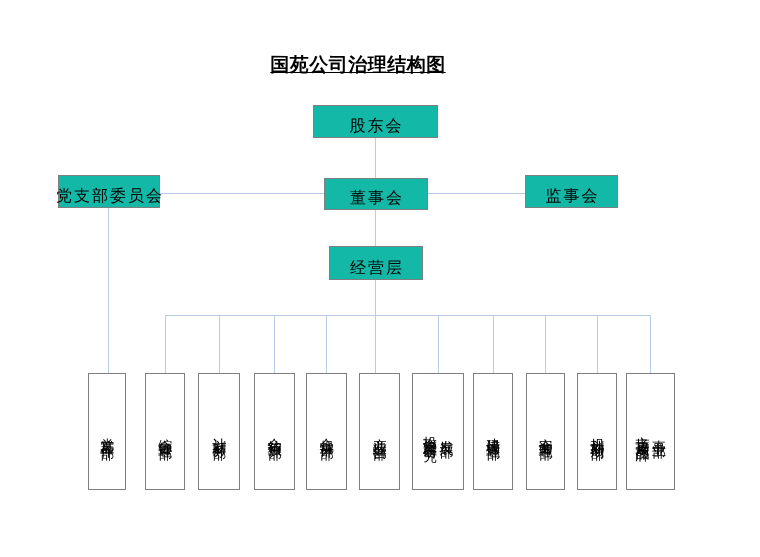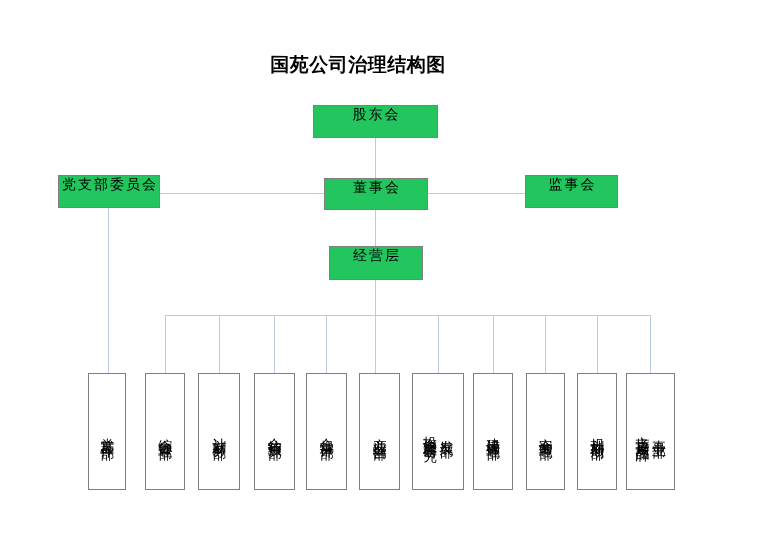--- a/index.html
+++ b/index.html
@@ -24,29 +24,30 @@
   .title{
     position:absolute;
     left:258px;
     top:52px;
     width:200px;
     text-align:center;
     font-size:19px;
     font-weight:bold;
     letter-spacing:0.5px;
     white-space:nowrap;
+    text-decoration:underline;
   }
   .box{
     position:absolute;
     border:1px solid var(--box-border);
-    background:#22c55e;
+    background:#14b8a6;
     display:flex;
-    align-items:flex-start;
+    align-items:flex-end;
     justify-content:center;
-    font-size:14px;
+    font-size:16px;
     letter-spacing:2px;
     text-indent:2px;
     box-sizing:border-box;
     white-space:nowrap;
   }
   .vbox{
     position:absolute;
     top:373px;
     height:117px;
     border:1px solid var(--box-border);

